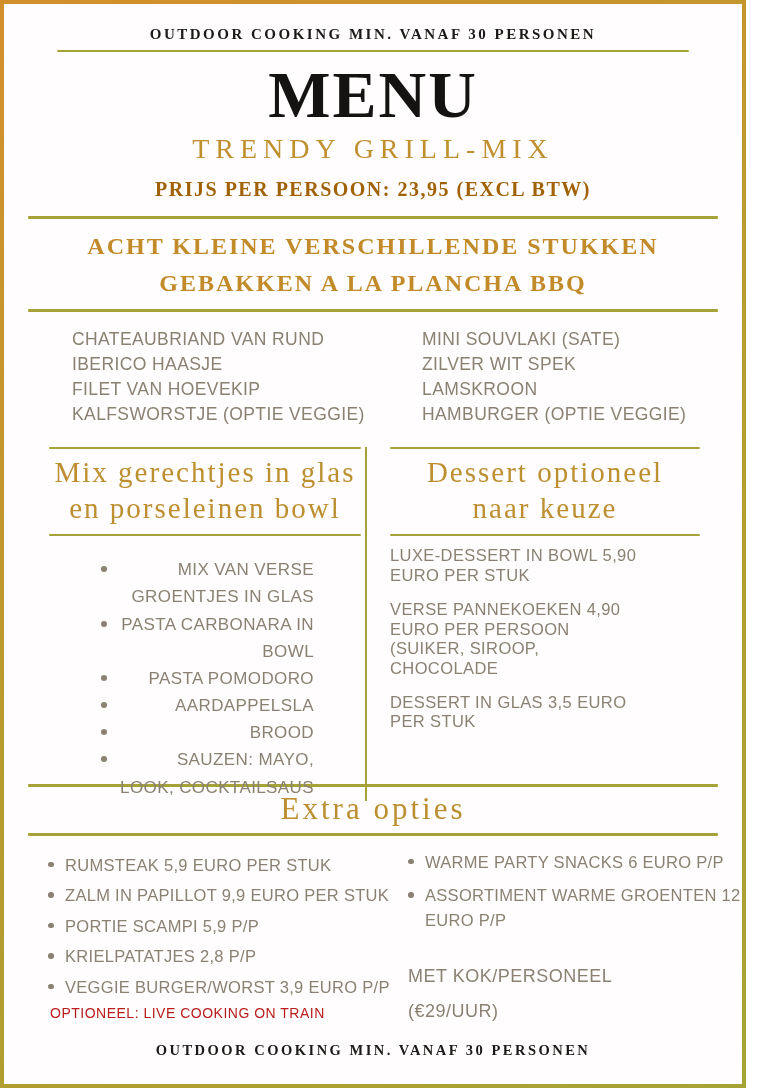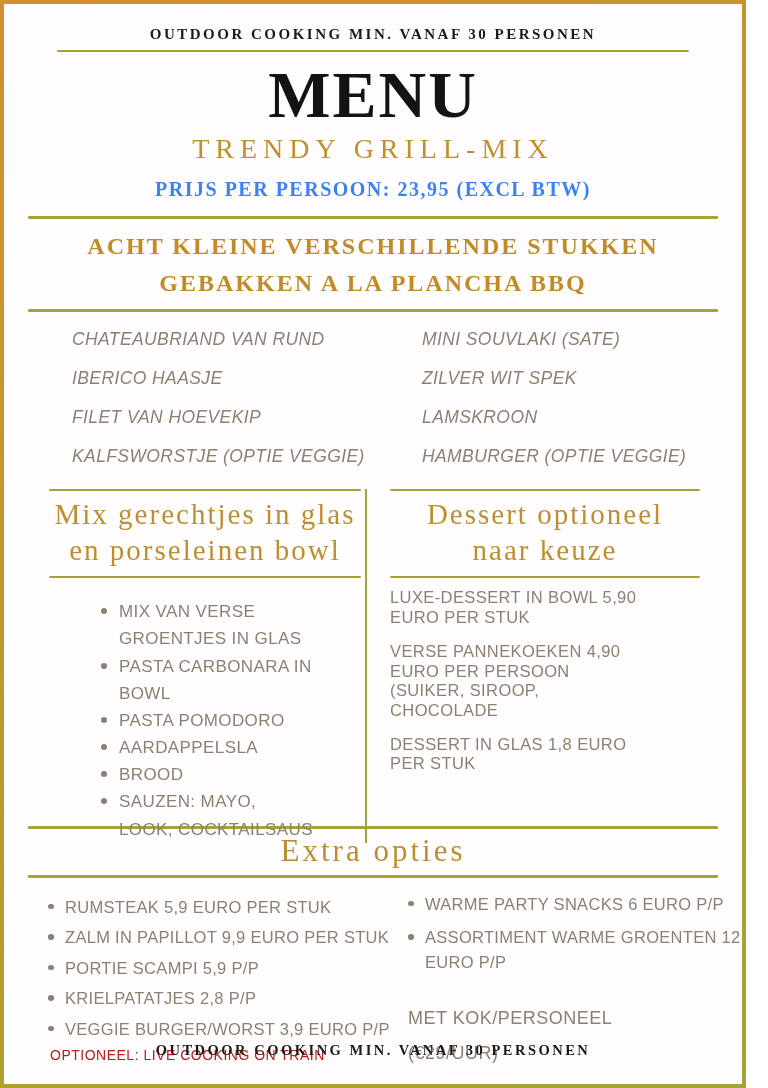--- a/index.html
+++ b/index.html
@@ -25,37 +25,36 @@
   .menu-title{
     font-size:66px;font-weight:bold;letter-spacing:2px;text-align:center;
     margin-top:8px;line-height:1.05;color:#151311;
   }
   .subtitle{
     font-size:28px;color:#c0902f;letter-spacing:6px;text-align:center;
     margin-top:4px;font-weight:500;
   }
   .price-line{
     font-size:20px;font-weight:bold;letter-spacing:1.5px;text-align:center;
-    margin-top:13px;color:#3b82f6;
+    margin-top:13px;color:#a16207;
   }
   .rule-wide{width:690px;}
   .rule-g1{margin-top:15px;}
   .grill-heading{
     width:670px;margin:9px auto 0;text-align:center;
     font-size:24px;font-weight:bold;color:#c28a28;letter-spacing:2px;
     line-height:1.55;
   }
   .rule-g2{margin-top:6px;}
   .grill-grid{
     display:grid;grid-template-columns:350px 1fr;
     padding:17px 20px 0 68px;
     font-family:"Liberation Sans", sans-serif;
     font-size:17.5px;color:#8b8173;letter-spacing:0.4px;
-    row-gap:18px;
-    font-style:italic;
+    row-gap:4px;
   }
   .mid{
     display:grid;grid-template-columns:340px 44px 1fr;
     margin-top:22px;height:325px;
   }
   .col-divider{
     width:2.5px;height:100%;background:#a7a238;margin:0 auto;
   }
   .panel-left{padding-left:45px;}
   .panel-head .rule{width:100%;height:2.5px;}
@@ -64,21 +63,21 @@
   .panel-title{
     font-size:29px;color:#bd8f31;letter-spacing:2px;text-align:center;
     line-height:1.25;padding:5px 0 7px;
   }
   .panel-title span{display:block;}
   ul.bullets{
     list-style:none;margin:20px 0 0;padding:0 0 0 52px;
     font-family:"Liberation Sans", sans-serif;
     font-size:17px;color:#8b8173;letter-spacing:0.4px;line-height:1.6;
   }
-  ul.bullets li{position:relative;padding-left:18px;width:195px;}
+  ul.bullets li{position:relative;padding-left:18px;width:195px;text-align:right;}
   ul.bullets li::before{
     content:"";position:absolute;left:0;top:10px;width:6px;height:6px;
     border-radius:50%;background:#8b8173;
   }
   .dessert-items{
     margin-top:10px;padding-left:2px;
     font-family:"Liberation Sans", sans-serif;
     font-size:16.5px;color:#8b8173;letter-spacing:0.4px;line-height:1.18;
   }
   .dessert-items p{margin:0 0 15px;width:250px;}
@@ -175,21 +174,21 @@
           <div class="rule"></div>
           <div class="panel-title">
             <span>Dessert optioneel</span>
             <span>naar keuze</span>
           </div>
           <div class="rule"></div>
         </div>
         <div class="dessert-items">
           <p>LUXE-DESSERT IN BOWL 5,90 EURO PER STUK</p>
           <p>VERSE PANNEKOEKEN 4,90 EURO PER PERSOON (SUIKER, SIROOP, CHOCOLADE</p>
-          <p>DESSERT IN GLAS 1,8 EURO PER STUK</p>
+          <p>DESSERT IN GLAS 3,5 EURO PER STUK</p>
         </div>
       </div>
 
     </div>
 
     <div class="rule rule-wide extra-rule-1"></div>
     <div class="extra-title">Extra opties</div>
     <div class="rule rule-wide extra-rule-2"></div>
 
     <div class="extra-grid">

